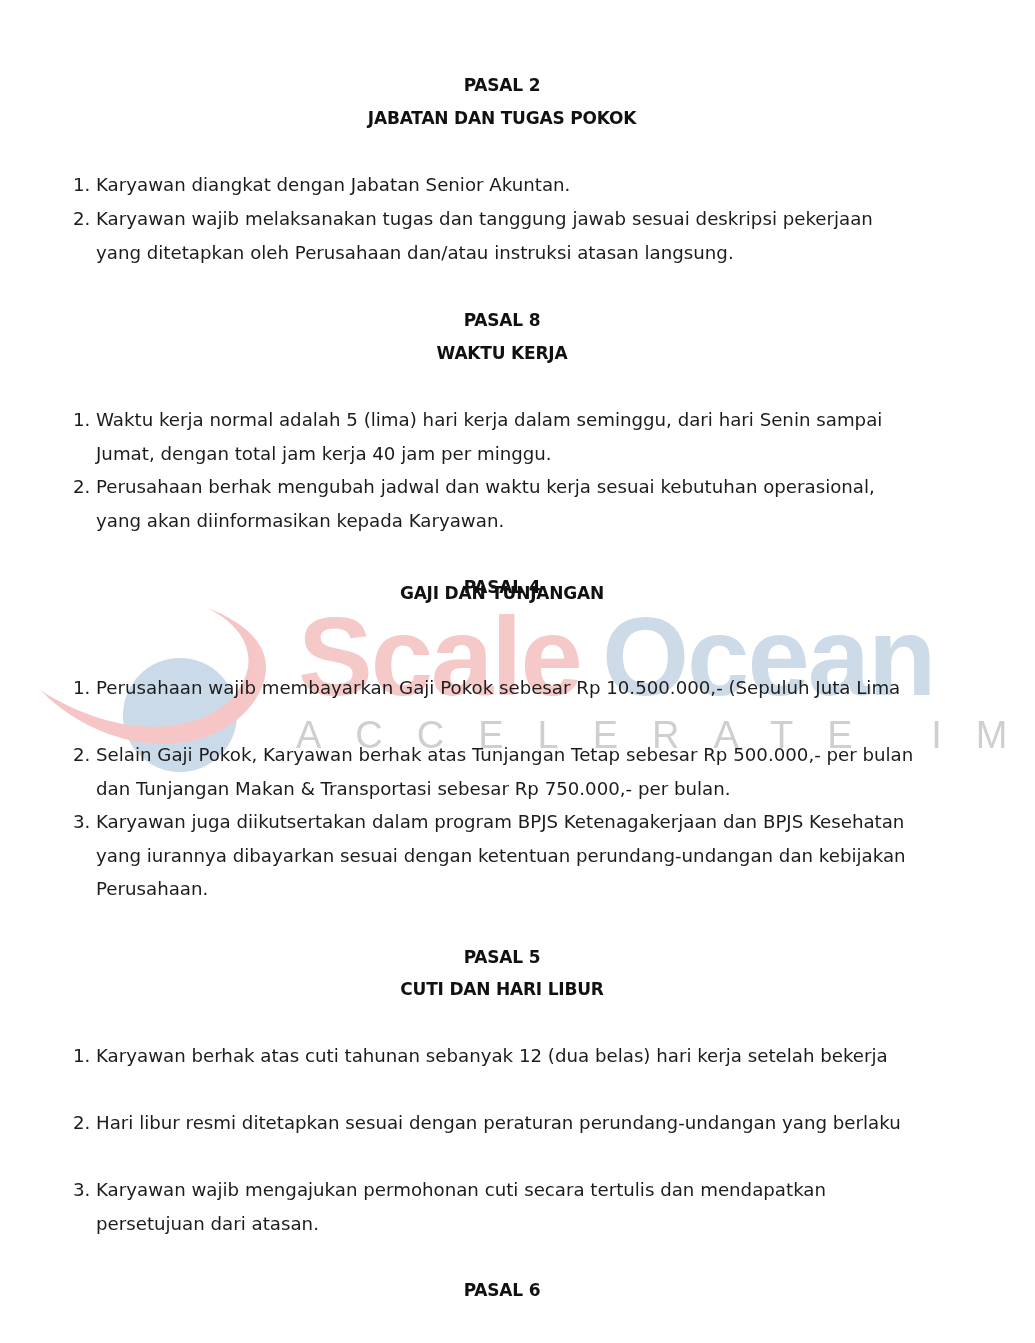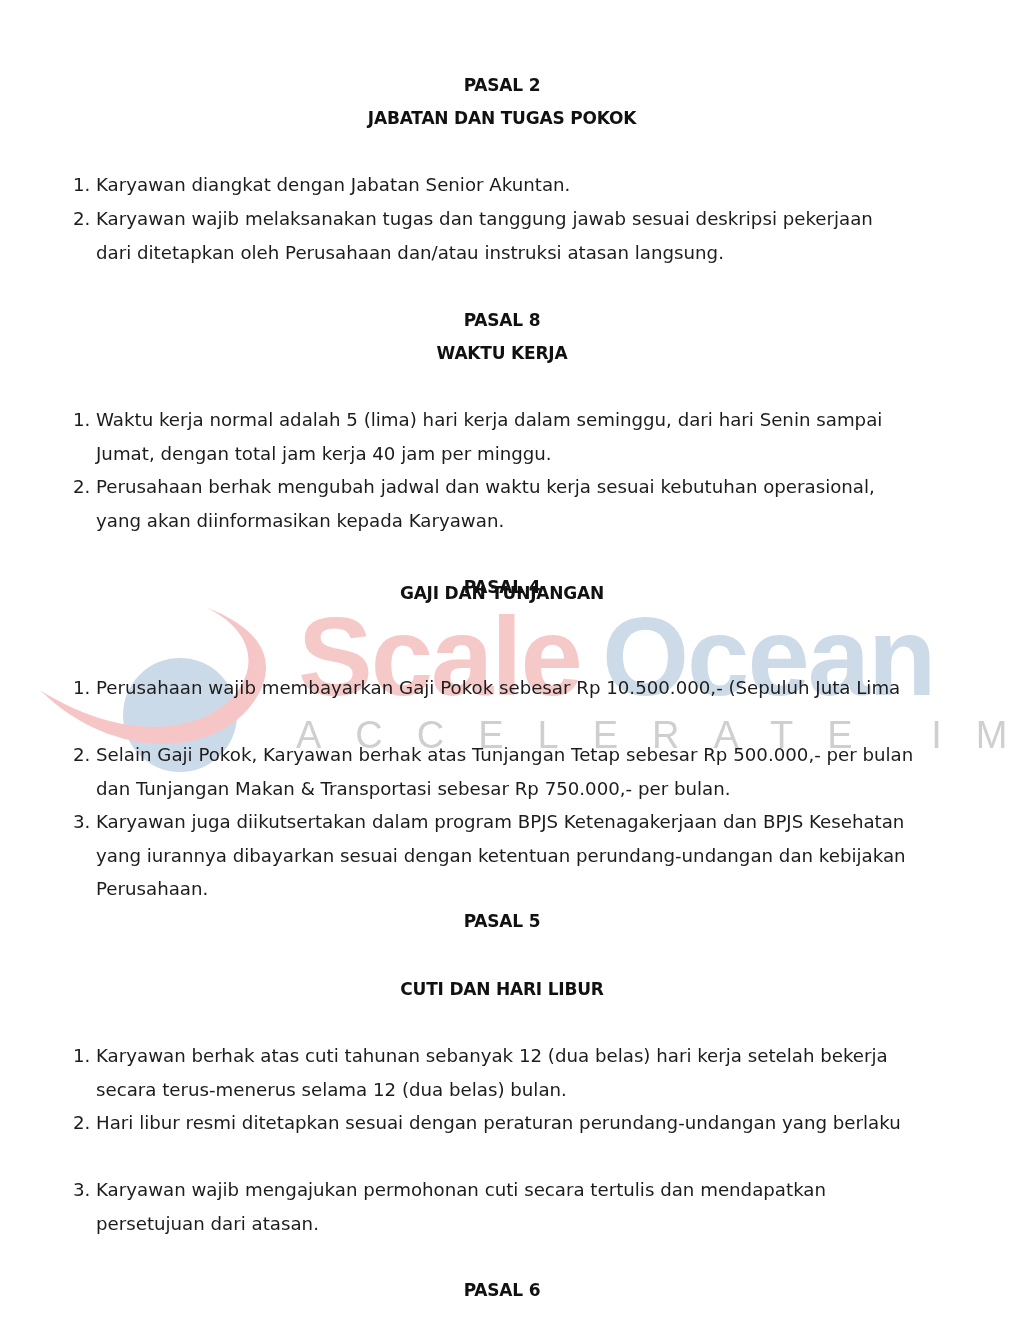--- a/index.html
+++ b/index.html
@@ -31,21 +31,21 @@
   <div class="heading" style="top:75px">PASAL 2</div>
   <div class="heading" style="top:108px">JABATAN DAN TUGAS POKOK</div>
 
   <div class="item" style="top:168px">
     <span class="num">1.</span>
     <span class="txt">Karyawan diangkat dengan Jabatan Senior Akuntan.</span>
   </div>
   <div class="item" style="top:202px">
     <span class="num">2.</span>
     <span class="txt">Karyawan wajib melaksanakan tugas dan tanggung jawab sesuai deskripsi pekerjaan</span>
-    <span class="txt">dari ditetapkan oleh Perusahaan dan/atau instruksi atasan langsung.</span>
+    <span class="txt">yang ditetapkan oleh Perusahaan dan/atau instruksi atasan langsung.</span>
   </div>
 
   <div class="heading" style="top:310px">PASAL 8</div>
   <div class="heading" style="top:343px">WAKTU KERJA</div>
 
   <div class="item" style="top:403px">
     <span class="num">1.</span>
     <span class="txt">Waktu kerja normal adalah 5 (lima) hari kerja dalam seminggu, dari hari Senin sampai</span>
     <span class="txt">Jumat, dengan total jam kerja 40 jam per minggu.</span>
   </div>
@@ -67,27 +67,26 @@
     <span class="txt">Selain Gaji Pokok, Karyawan berhak atas Tunjangan Tetap sebesar Rp 500.000,- per bulan</span>
     <span class="txt">dan Tunjangan Makan &amp; Transportasi sebesar Rp 750.000,- per bulan.</span>
   </div>
   <div class="item" style="top:805px">
     <span class="num">3.</span>
     <span class="txt">Karyawan juga diikutsertakan dalam program BPJS Ketenagakerjaan dan BPJS Kesehatan</span>
     <span class="txt">yang iurannya dibayarkan sesuai dengan ketentuan perundang-undangan dan kebijakan</span>
     <span class="txt">Perusahaan.</span>
   </div>
 
-  <div class="heading" style="top:911px">PASAL 5</div>
+  <div class="heading" style="top:947px">PASAL 5</div>
   <div class="heading" style="top:979px">CUTI DAN HARI LIBUR</div>
 
   <div class="item" style="top:1039px">
     <span class="num">1.</span>
     <span class="txt">Karyawan berhak atas cuti tahunan sebanyak 12 (dua belas) hari kerja setelah bekerja</span>
-    <span class="txt">secara terus-menerus selama 12 (dua belas) bulan.</span>
   </div>
   <div class="item" style="top:1106px">
     <span class="num">2.</span>
     <span class="txt">Hari libur resmi ditetapkan sesuai dengan peraturan perundang-undangan yang berlaku</span>
   </div>
   <div class="item" style="top:1173px">
     <span class="num">3.</span>
     <span class="txt">Karyawan wajib mengajukan permohonan cuti secara tertulis dan mendapatkan</span>
     <span class="txt">persetujuan dari atasan.</span>
   </div>

